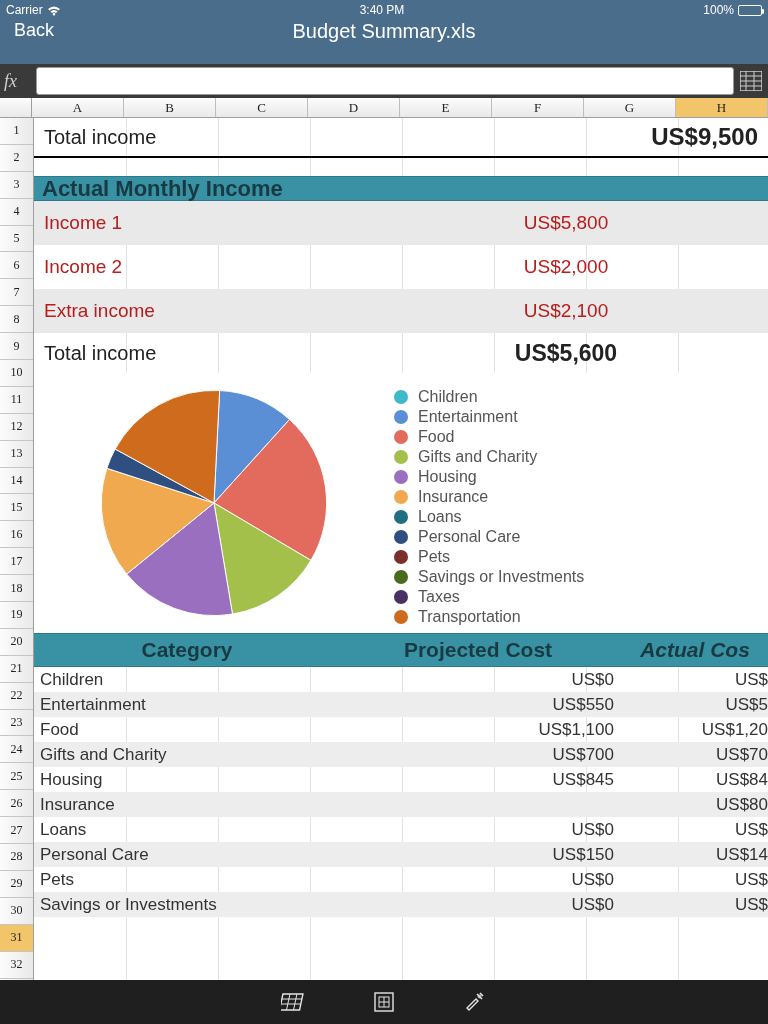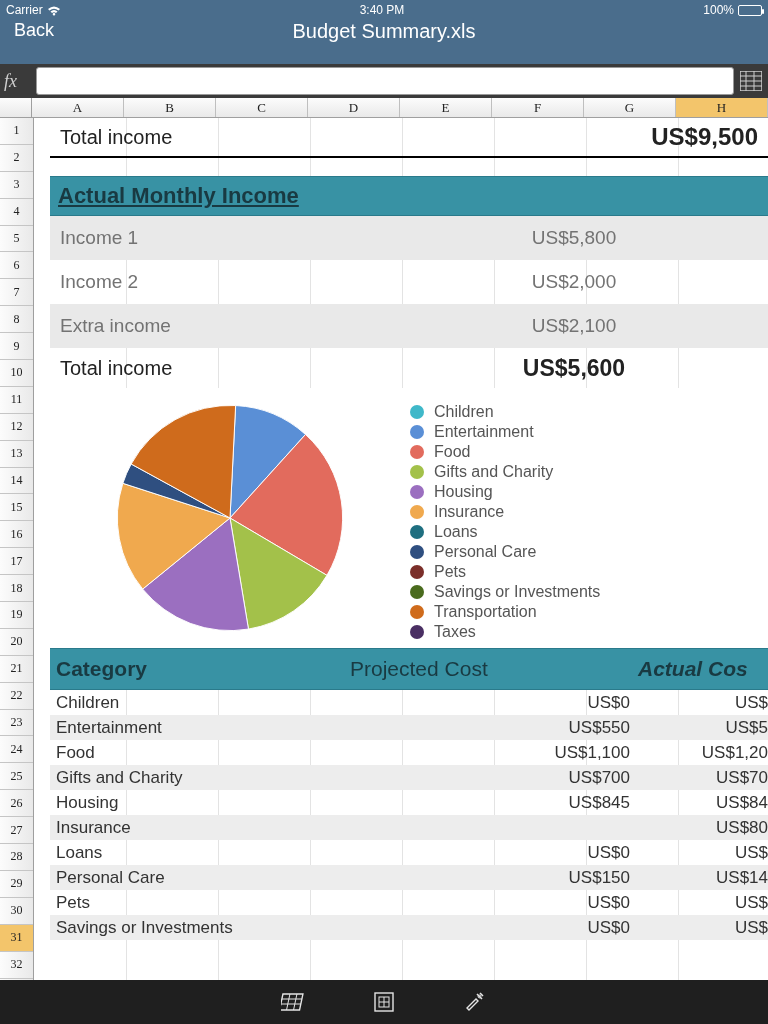--- a/index.html
+++ b/index.html
@@ -27,42 +27,42 @@
   .colhead { flex:0 0 92px; border-right:1px solid #bfbfbf; text-align:center; font-size:13px; font-family:Georgia, "Times New Roman", serif; color:#222; display:flex; align-items:center; justify-content:center;}
   .colhead.sel { background:#f3c56b; }
   .body { display:flex; height:calc(100% - 20px);}
   .rowheads { width:34px; background:linear-gradient(90deg,#fcfcfc,#e9e9e9); border-right:1px solid #9f9f9f;}
   .rowhead { height:26.9px; border-bottom:1px solid #c5c5c5; font-size:12px; font-family:Georgia, serif; color:#222; display:flex; align-items:center; justify-content:center;}
   .rowhead.sel { background:#f3c56b; }
   .cells { flex:1; position:relative; }
   .gridlines { position:absolute; inset:0; }
   .gridlines .vline { position:absolute; top:0; bottom:0; width:1px; background:#e3e3e3;}
   
-  .content { position:absolute; left:16px; top:0; right:0; }
+  .content { position:absolute; left:0; top:0; right:0; }
   .totalrow { height:36px; display:flex; align-items:center; justify-content:space-between; padding:0 10px 0 10px; font-size:20px; color:#222;}
   .totval { font-weight:700; font-size:24px; }
   .thinunder { border-bottom:2px solid #000; }
-  .sectionhead { height:40px; background:#3892a4; color:#193a42; font-weight:700; font-size:22px; display:flex; align-items:center; padding-left:8px; border-top:1px solid #2a7a8b; border-bottom:1px solid #2a7a8b;text-decoration:underline;}
+  .sectionhead { height:25px; background:#3892a4; color:#193a42; font-weight:700; font-size:22px; display:flex; align-items:center; padding-left:8px; border-top:1px solid #2a7a8b; border-bottom:1px solid #2a7a8b;}
   .altrow { background:#e9e9e9; }
-  .incomerow { height:44px; display:flex; align-items:center; padding:0 10px; font-size:19px; color:#737373;}
+  .incomerow { height:44px; display:flex; align-items:center; padding:0 10px; font-size:19px; color:#b91c1c;}
   .incomerow .lbl { flex:0 0 330px;}
   .incomerow .val { flex:1; text-align:center; }
   .totrow2 { height:40px; display:flex; align-items:center; padding:0 10px; font-size:20px; color:#222;}
   .totrow2 .lbl { flex:0 0 330px;}
   .totrow2 .val { flex:1; text-align:center; font-weight:700; font-size:23px;}
   
   .chartarea { height:260px; display:flex; padding:8px 0 8px 30px; background:#fff;}
   .chartsvg { flex:0 0 300px; }
   .legend { flex:1; padding-left:30px; padding-top:6px;}
   .legenditem { display:flex; align-items:center; gap:10px; height:20px; font-size:16px; color:#555;}
   .swatch { width:14px; height:14px; border-radius:50%; }
   
-  .cathead { height:42px; background:#3892a4; display:flex; align-items:center; border-top:1px solid #2a7a8b; border-bottom:1px solid #2a7a8b;}
+  .cathead { height:34px; background:#3892a4; display:flex; align-items:center; border-top:1px solid #2a7a8b; border-bottom:1px solid #2a7a8b;text-align:center;}
   .cathead .c1 { flex:0 0 300px; padding-left:6px; font-weight:700; font-size:21px; color:#193a42;}
-  .cathead .c2 { flex:0 0 288px; font-weight:400; font-size:21px; color:#193a42;}
+  .cathead .c2 { flex:0 0 288px; font-weight:700; font-size:21px; color:#193a42;}
   .cathead .c3 { flex:1; font-weight:700; font-size:21px; color:#193a42;font-style:italic;}
   .catrow { height:25px; display:flex; align-items:center; font-size:17px; color:#333; padding-left:6px;}
   .catrow.alt { background:#ededed;}
   .catrow .c1 { flex:0 0 300px;}
   .catrow .c2 { flex:0 0 288px; text-align:right; padding-right:14px;}
   .catrow .c3 { flex:1; text-align:right; padding-right:0; white-space:nowrap; overflow:hidden;}
   
   .toolbar { height:44px; background:#1f1f1f; display:flex; align-items:center; justify-content:center; gap:60px; color:#e5e5e5;}
   .tbtn { width:30px; height:30px; display:flex; align-items:center; justify-content:center;}
 </style>
@@ -235,26 +235,26 @@
               </div>
               <div class="legenditem">
                 <span class="swatch" style="background:#7b2f2a"></span>
                 <span>Pets</span>
               </div>
               <div class="legenditem">
                 <span class="swatch" style="background:#4a6b1e"></span>
                 <span>Savings or Investments</span>
               </div>
               <div class="legenditem">
+                <span class="swatch" style="background:#4a2f63"></span>
+                <span>Taxes</span>
+              </div>
+              <div class="legenditem">
                 <span class="swatch" style="background:#cf6b1c"></span>
                 <span>Transportation</span>
-              </div>
-              <div class="legenditem">
-                <span class="swatch" style="background:#4a2f63"></span>
-                <span>Taxes</span>
               </div>
             </div>
         </div>
 
         <div class="cathead">
           <div class="c1">Category</div>
           <div class="c2">Projected Cost</div>
           <div class="c3">Actual Cos</div>
         </div>
         <div id="catrows">

